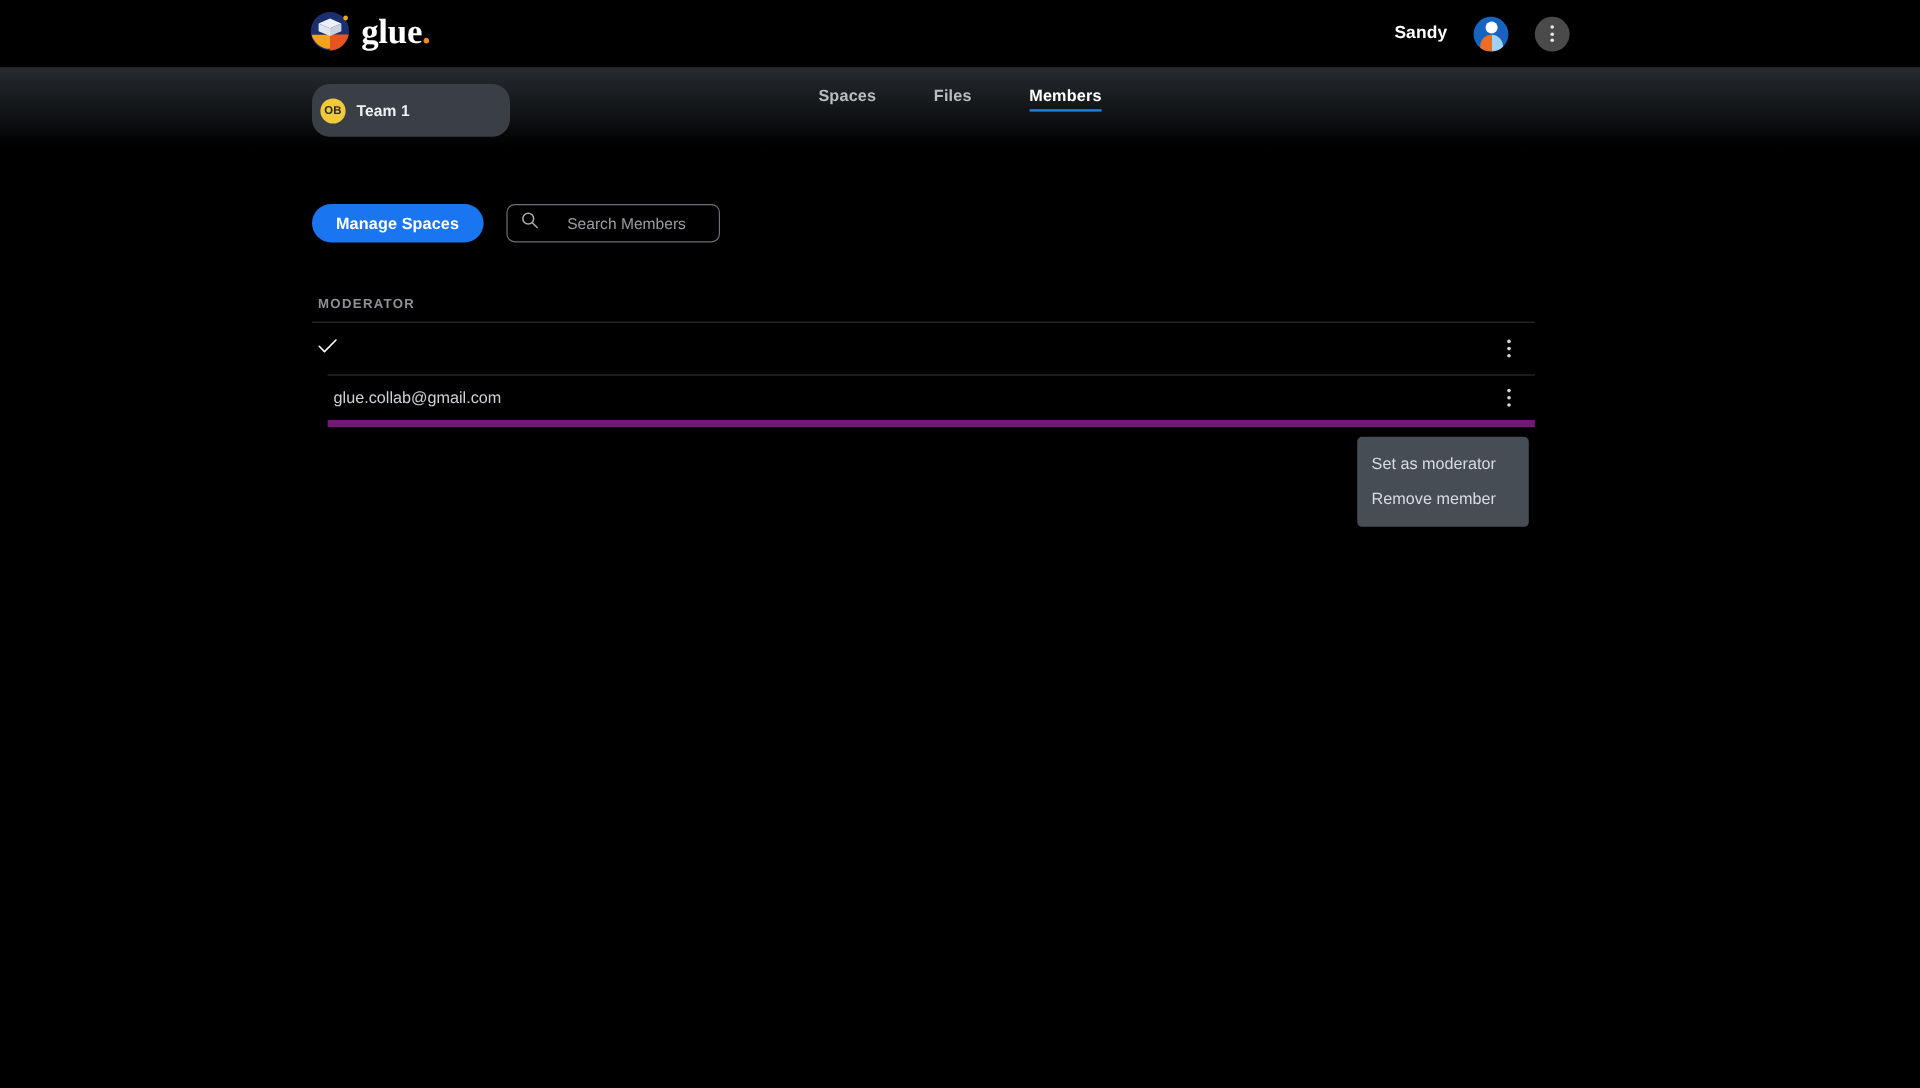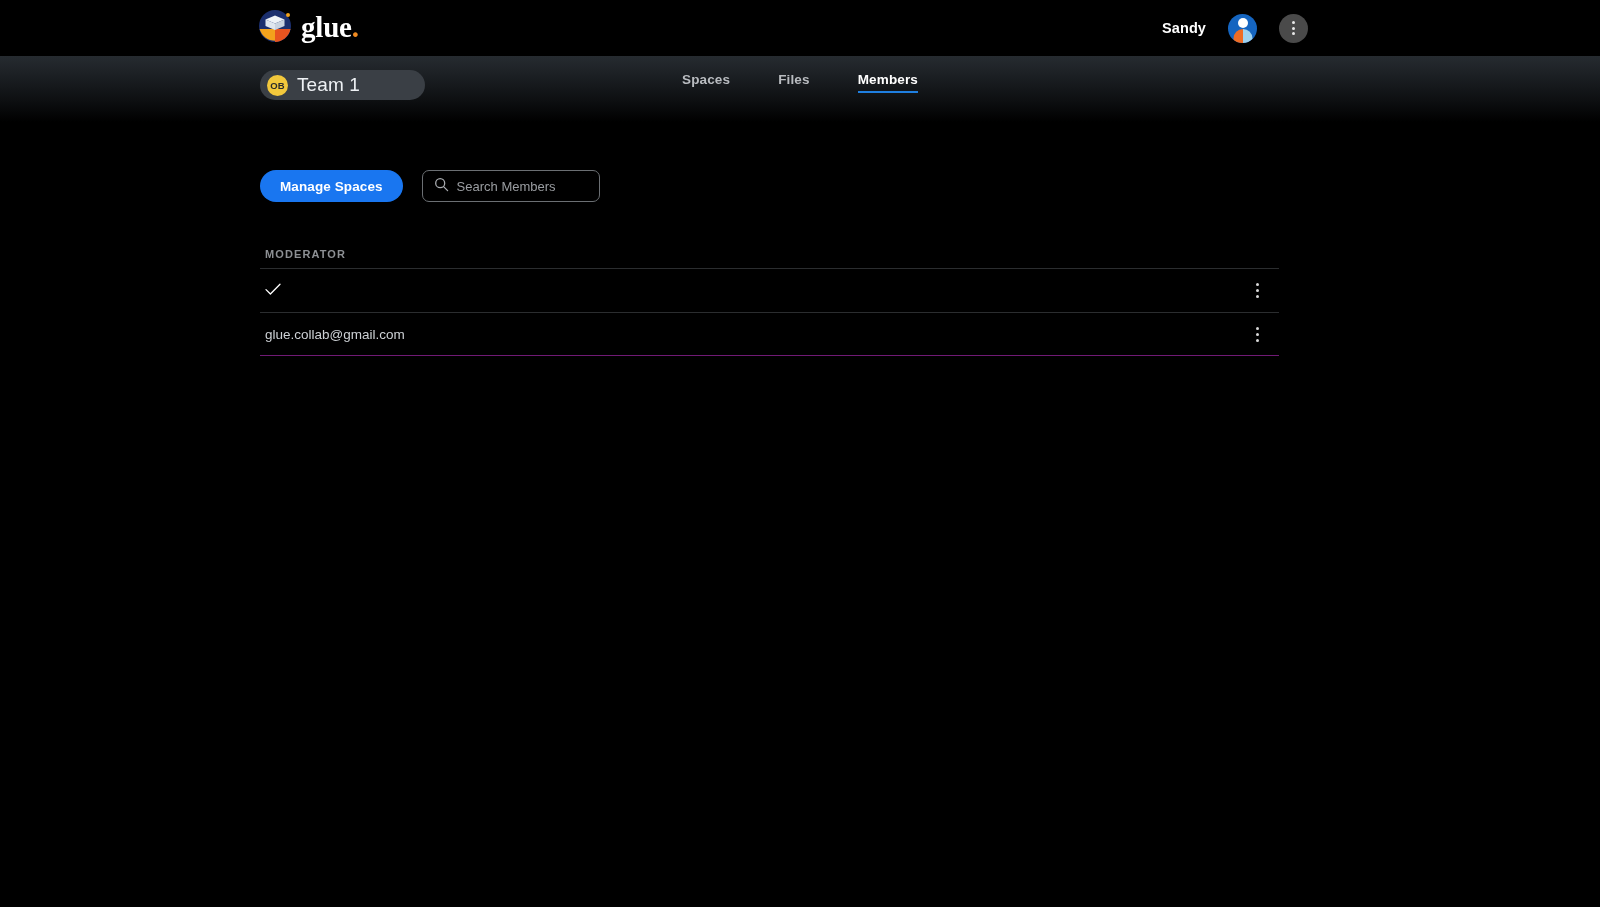--- a/index.html
+++ b/index.html
@@ -58,32 +58,32 @@
   }
   .kebab-btn i { width:3px; height:3px; border-radius:50%; background:#e8e8e8; display:block; }
 
   
   .subbar {
     position:absolute; top:56px; left:0; width:1600px; height:66px;
     background:linear-gradient(180deg,#262b30 0%, #1c2024 28%, #0d0f11 68%, #000000 100%);
   }
   .team-pill {
     position:absolute; left:260px; top:14px;
-    width:165px; height:30px; border-radius:15px;
+    width:165px; height:44px; border-radius:15px;
     background:#3a3f45; display:flex; align-items:center;
     padding-left:7px; gap:9px; cursor:pointer;
   }
   .team-badge {
     width:21px; height:21px; border-radius:50%;
     background:#f2c83c; color:#2a2a2a;
     font-size:9.5px; font-weight:700; letter-spacing:.2px;
     display:flex; align-items:center; justify-content:center;
     flex:none;
   }
-  .team-label { font-size:19px; color:#eef1f4; letter-spacing:.1px; }
+  .team-label { font-size:13px; color:#eef1f4; letter-spacing:.1px;font-weight:bold; }
 
   .nav {
     position:absolute; left:0; top:16px; width:1600px;
     display:flex; justify-content:center; gap:48px;
   }
   .nav-item {
     font-size:13.5px; font-weight:700; color:#b9bcc0;
     cursor:pointer; padding-bottom:4px; letter-spacing:.15px;
     border-bottom:2px solid transparent;
   }
@@ -99,21 +99,21 @@
   .btn-primary {
     height:32px; padding:0 20px; border-radius:16px; border:none;
     background:#1976f0; color:#ffffff;
     font-family:"Liberation Sans", sans-serif;
     font-size:13.5px; font-weight:700; letter-spacing:.1px;
     cursor:pointer;
   }
   .search-box {
     width:178px; height:32px; border-radius:7px;
     border:1px solid #6b6f73; background:transparent;
-    display:flex; align-items:center; gap:8px; padding-left:11px;
+    display:flex; align-items:center; gap:24px; padding-left:11px;
   }
   .search-box svg { flex:none; }
   .search-input {
     flex:1; border:none; outline:none; background:transparent;
     color:#cfd2d5; font-size:13px;
     font-family:"Liberation Sans", sans-serif;
   }
   .search-input::placeholder { color:#9a9da1; }
 
   
@@ -125,21 +125,21 @@
   }
   .th-member { color:#e9ecef; width:652px; }
   .th-moderator { color:#8d9094; }
   .sort-caret { display:block; }
 
   .row {
     display:flex; align-items:center; height:44px;
     border-top:1px solid #2b2d2f;
     padding-left:5px; position:relative;
   }
-  .row:last-child { border-bottom:1px solid #701a75; }
+  .row:last-child { border-bottom:6px solid #701a75;margin-left:13px; }
   .cell-member { width:652px; font-size:13.5px; color:#cdd1d5; }
   .cell-moderator { width:336px; display:flex; align-items:flex-start; }
   .check { display:block; }
   .row-kebab {
     position:absolute; right:14px; top:50%; transform:translateY(-50%);
     width:16px; height:20px; display:flex; flex-direction:column;
     align-items:center; justify-content:center; gap:3px; cursor:pointer;
   }
   .row-kebab i { width:3px; height:3px; border-radius:50%; background:#d8d8d8; display:block; }
 
@@ -244,14 +244,18 @@
         <span class="cell-moderator"></span>
         <span class="row-kebab">
             <i></i>
             <i></i>
             <i></i>
           </span>
       </div>
     </div>
   </div>
 
+  <div class="ctx-menu">
+    <div class="ctx-item">Set as moderator</div>
+    <div class="ctx-item">Remove member</div>
+  </div>
 
 </div>
 
 </body></html>

